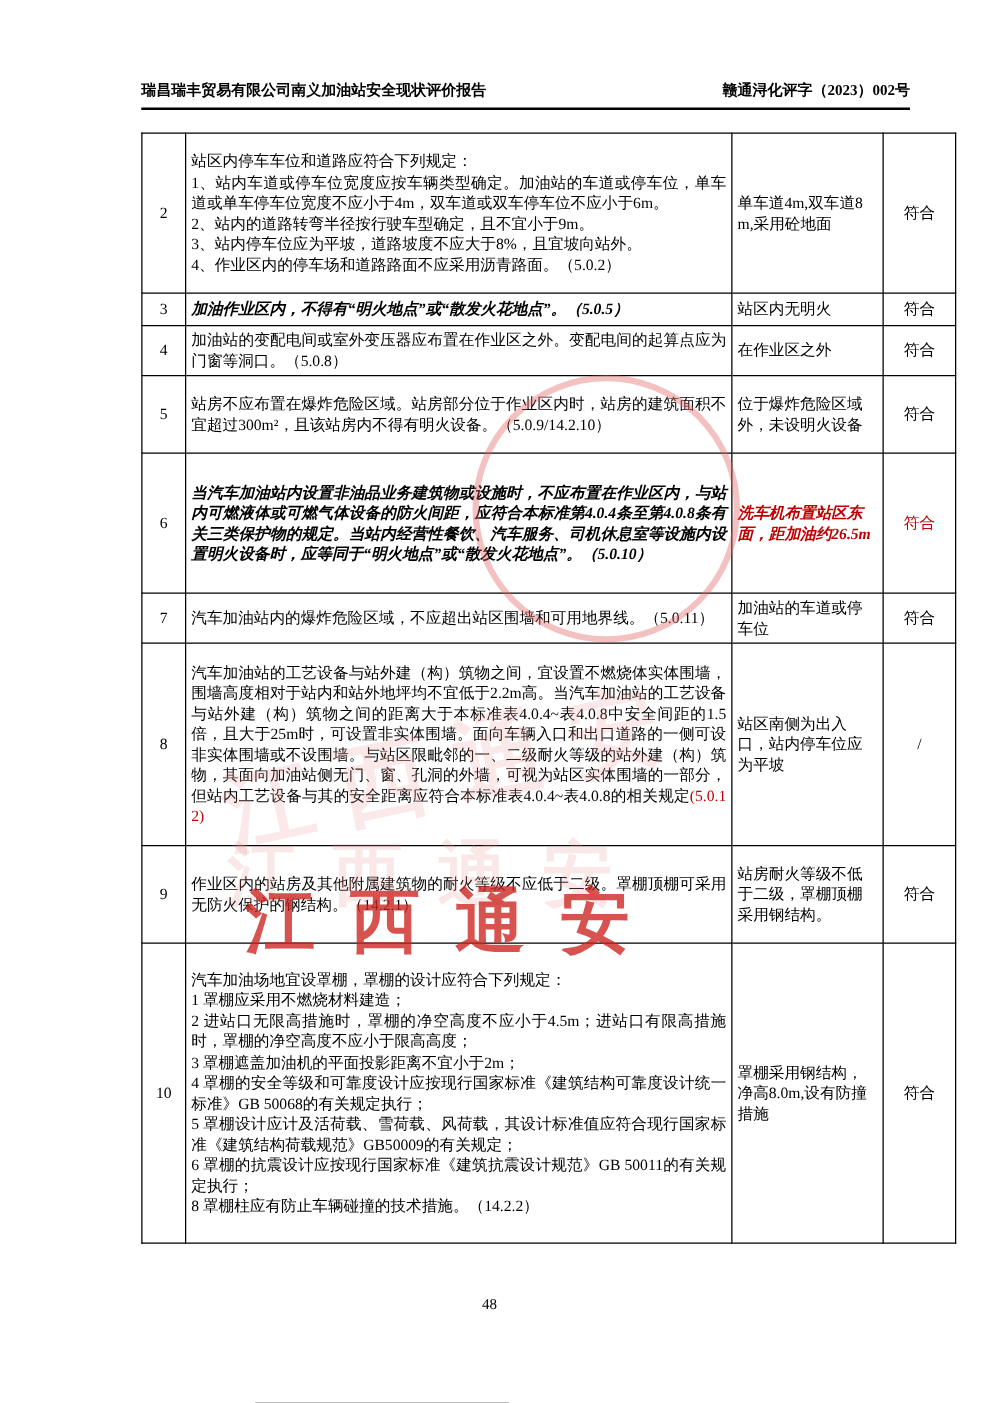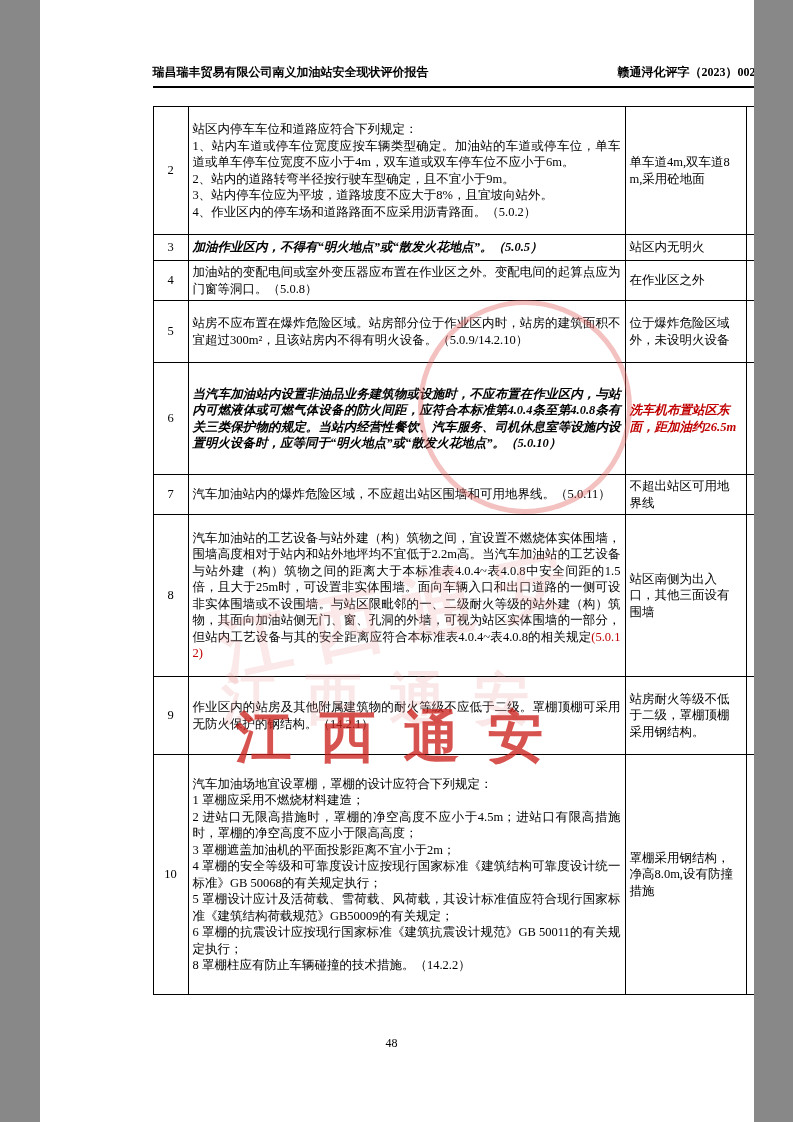--- a/index.html
+++ b/index.html
@@ -1,18 +1,18 @@
 <!DOCTYPE html>
 <html><head>
 <meta charset="utf-8">
 <style>
   html,body{margin:0;padding:0;background:#888;}
   .page{
     position:relative;
-    width:714px;height:1122px;
+    width:793px;height:1122px;
     background:#ffffff;
     margin:0 auto;
     font-family:"Liberation Serif","DejaVu Serif",serif;
     color:#000;
     overflow:hidden;
   }
   .content{
     position:absolute;
     left:113px; top:64px;
     width:615px;
@@ -135,27 +135,27 @@
         </tr>
         <tr style="height:112px">
           <td class="c-no">6</td>
           <td class="c-req bold">当汽车加油站内设置非油品业务建筑物或设施时，不应布置在作业区内，与站内可燃液体或可燃气体设备的防火间距，应符合本标准第4.0.4条至第4.0.8条有关三类保护物的规定。当站内经营性餐饮、汽车服务、司机休息室等设施内设置明火设备时，应等同于“明火地点”或“散发火花地点”。（5.0.10）</td>
           <td class="c-res red bold">洗车机布置站区东面，距加油约26.5m</td>
           <td class="c-con red">符合</td>
         </tr>
         <tr style="height:40px">
           <td class="c-no">7</td>
           <td class="c-req">汽车加油站内的爆炸危险区域，不应超出站区围墙和可用地界线。（5.0.11）</td>
-          <td class="c-res">不超出站区可用地界线</td>
+          <td class="c-res">加油站的车道或停车位</td>
           <td class="c-con">符合</td>
         </tr>
         <tr style="height:162px">
           <td class="c-no">8</td>
           <td class="c-req"><span>汽车加油站的工艺设备与站外建（构）筑物之间，宜设置不燃烧体实体围墙，围墙高度相对于站内和站外地坪均不宜低于2.2m高。当汽车加油站的工艺设备与站外建（构）筑物之间的距离大于本标准表4.0.4~表4.0.8中安全间距的1.5倍，且大于25m时，可设置非实体围墙。面向车辆入口和出口道路的一侧可设非实体围墙或不设围墙。与站区限毗邻的一、二级耐火等级的站外建（构）筑物，其面向加油站侧无门、窗、孔洞的外墙，可视为站区实体围墙的一部分，但站内工艺设备与其的安全距离应符合本标准表4.0.4~表4.0.8的相关规定</span><span class="red">(5.0.12)</span></td>
-          <td class="c-res">站区南侧为出入口，其他三面设有围墙</td>
+          <td class="c-res">站区南侧为出入口，站内停车位应为平坡</td>
           <td class="c-con">/</td>
         </tr>
         <tr style="height:78px">
           <td class="c-no">9</td>
           <td class="c-req">作业区内的站房及其他附属建筑物的耐火等级不应低于二级。罩棚顶棚可采用无防火保护的钢结构。（14.2.1）</td>
           <td class="c-res">站房耐火等级不低于二级，罩棚顶棚采用钢结构。</td>
           <td class="c-con">符合</td>
         </tr>
         <tr style="height:240px">
           <td class="c-no">10</td>

